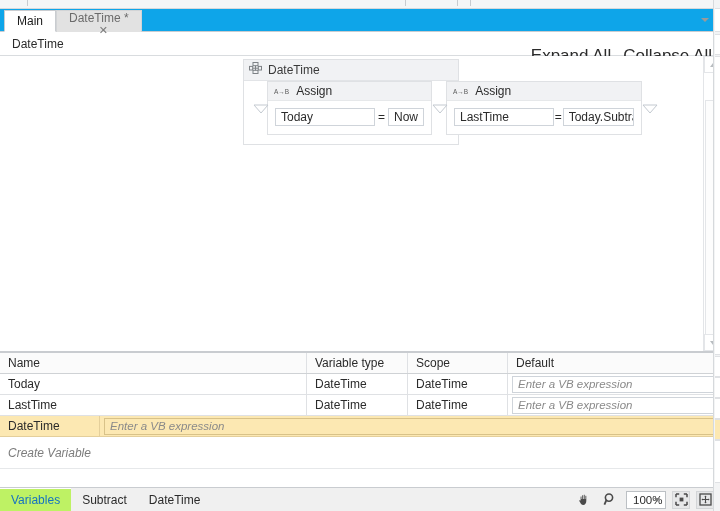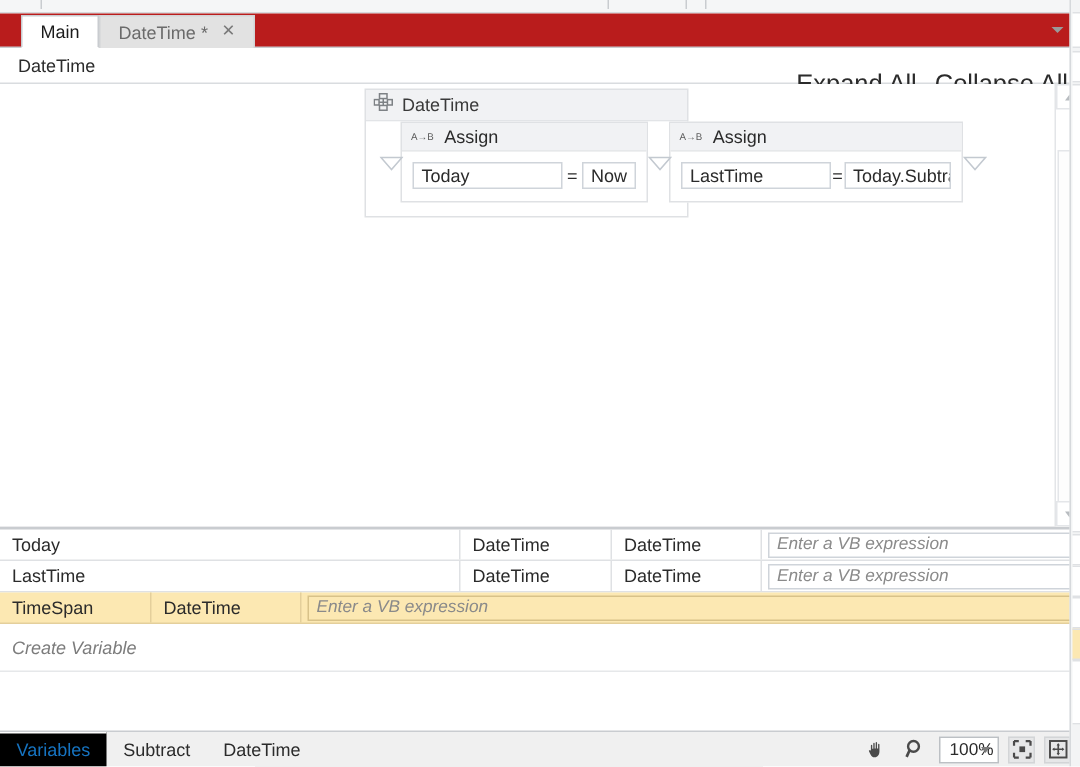--- a/index.html
+++ b/index.html
@@ -38,25 +38,25 @@
     top: 0;
     width: 1px;
     height: 6px;
     background: #c9ccd0;
   }
 
   
   .tabstrip {
     flex: 0 0 auto;
     height: 23px;
-    background: #b91c1c;
+    background: #0ea5e9;
     border-bottom: 1px solid #c9ccd0;
     display: flex;
     align-items: flex-end;
-    padding-left: 14px;
+    padding-left: 4px;
     position: relative;
     box-sizing: border-box;
   }
   .tab {
     height: 22px;
     display: flex;
     align-items: center;
     padding: 0 12px;
     font-size: 12px;
     box-sizing: border-box;
@@ -68,20 +68,21 @@
     background: #ffffff;
     border: 1px solid #c9ccd0;
     border-bottom: 1px solid #ffffff;
     color: #1b1b1b;
   }
   .tab.inactive {
     background: #e2e2e2;
     border: 1px solid #d2d4d6;
     border-bottom: none;
     color: #6b6b6b;
+    flex-direction: column;
   }
   .tab .tab-close {
     margin-left: 9px;
     font-size: 11px;
     color: #7a7a7a;
     line-height: 1;
   }
   .tabstrip .tabs-menu {
     position: absolute;
     right: 8px;
@@ -375,21 +376,21 @@
     display: flex;
     align-items: center;
     padding: 0 11px;
     font-size: 12px;
     color: #2b2b2b;
     box-sizing: border-box;
     cursor: default;
   }
   .ftab.active {
     color: #1673c0;
-    background: #000000;
+    background: #bef264;
     border-top: 1px solid #ffffff;
   }
   .footer-right {
     margin-left: auto;
     display: flex;
     align-items: center;
     gap: 6px;
     padding-right: 6px;
   }
   .ficon {
@@ -560,41 +561,46 @@
       <div class="vs-thumb"></div>
       <div class="vs-btn bottom">
         <div class="vs-arrow-down"></div>
       </div>
     </div>
   </div>
 
   <div class="varpanel">
     <div class="var-table">
 
+      <div class="vrow header">
+        <div class="vcell c-name">Name</div>
+        <div class="vcell c-type">Variable type</div>
+        <div class="vcell c-scope">Scope</div>
+        <div class="vcell c-def" style="padding-left:8px;">Default</div>
+      </div>
 
       <div class="vrow">
         <div class="vcell c-name">Today</div>
         <div class="vcell c-type">DateTime</div>
         <div class="vcell c-scope">DateTime</div>
         <div class="vcell c-def">
           <div class="def-input">Enter a VB expression</div>
         </div>
       </div>
 
       <div class="vrow">
         <div class="vcell c-name">LastTime</div>
         <div class="vcell c-type">DateTime</div>
         <div class="vcell c-scope">DateTime</div>
         <div class="vcell c-def">
           <div class="def-input">Enter a VB expression</div>
         </div>
       </div>
 
       <div class="vrow selected">
-        <div class="vcell c-type">TimeSpan</div>
         <div class="vcell c-scope">DateTime</div>
         <div class="vcell c-def">
           <div class="def-input">Enter a VB expression</div>
         </div>
       </div>
 
       <div class="create-var">Create Variable</div>
     </div>
     <div class="var-blank"></div>
   </div>

